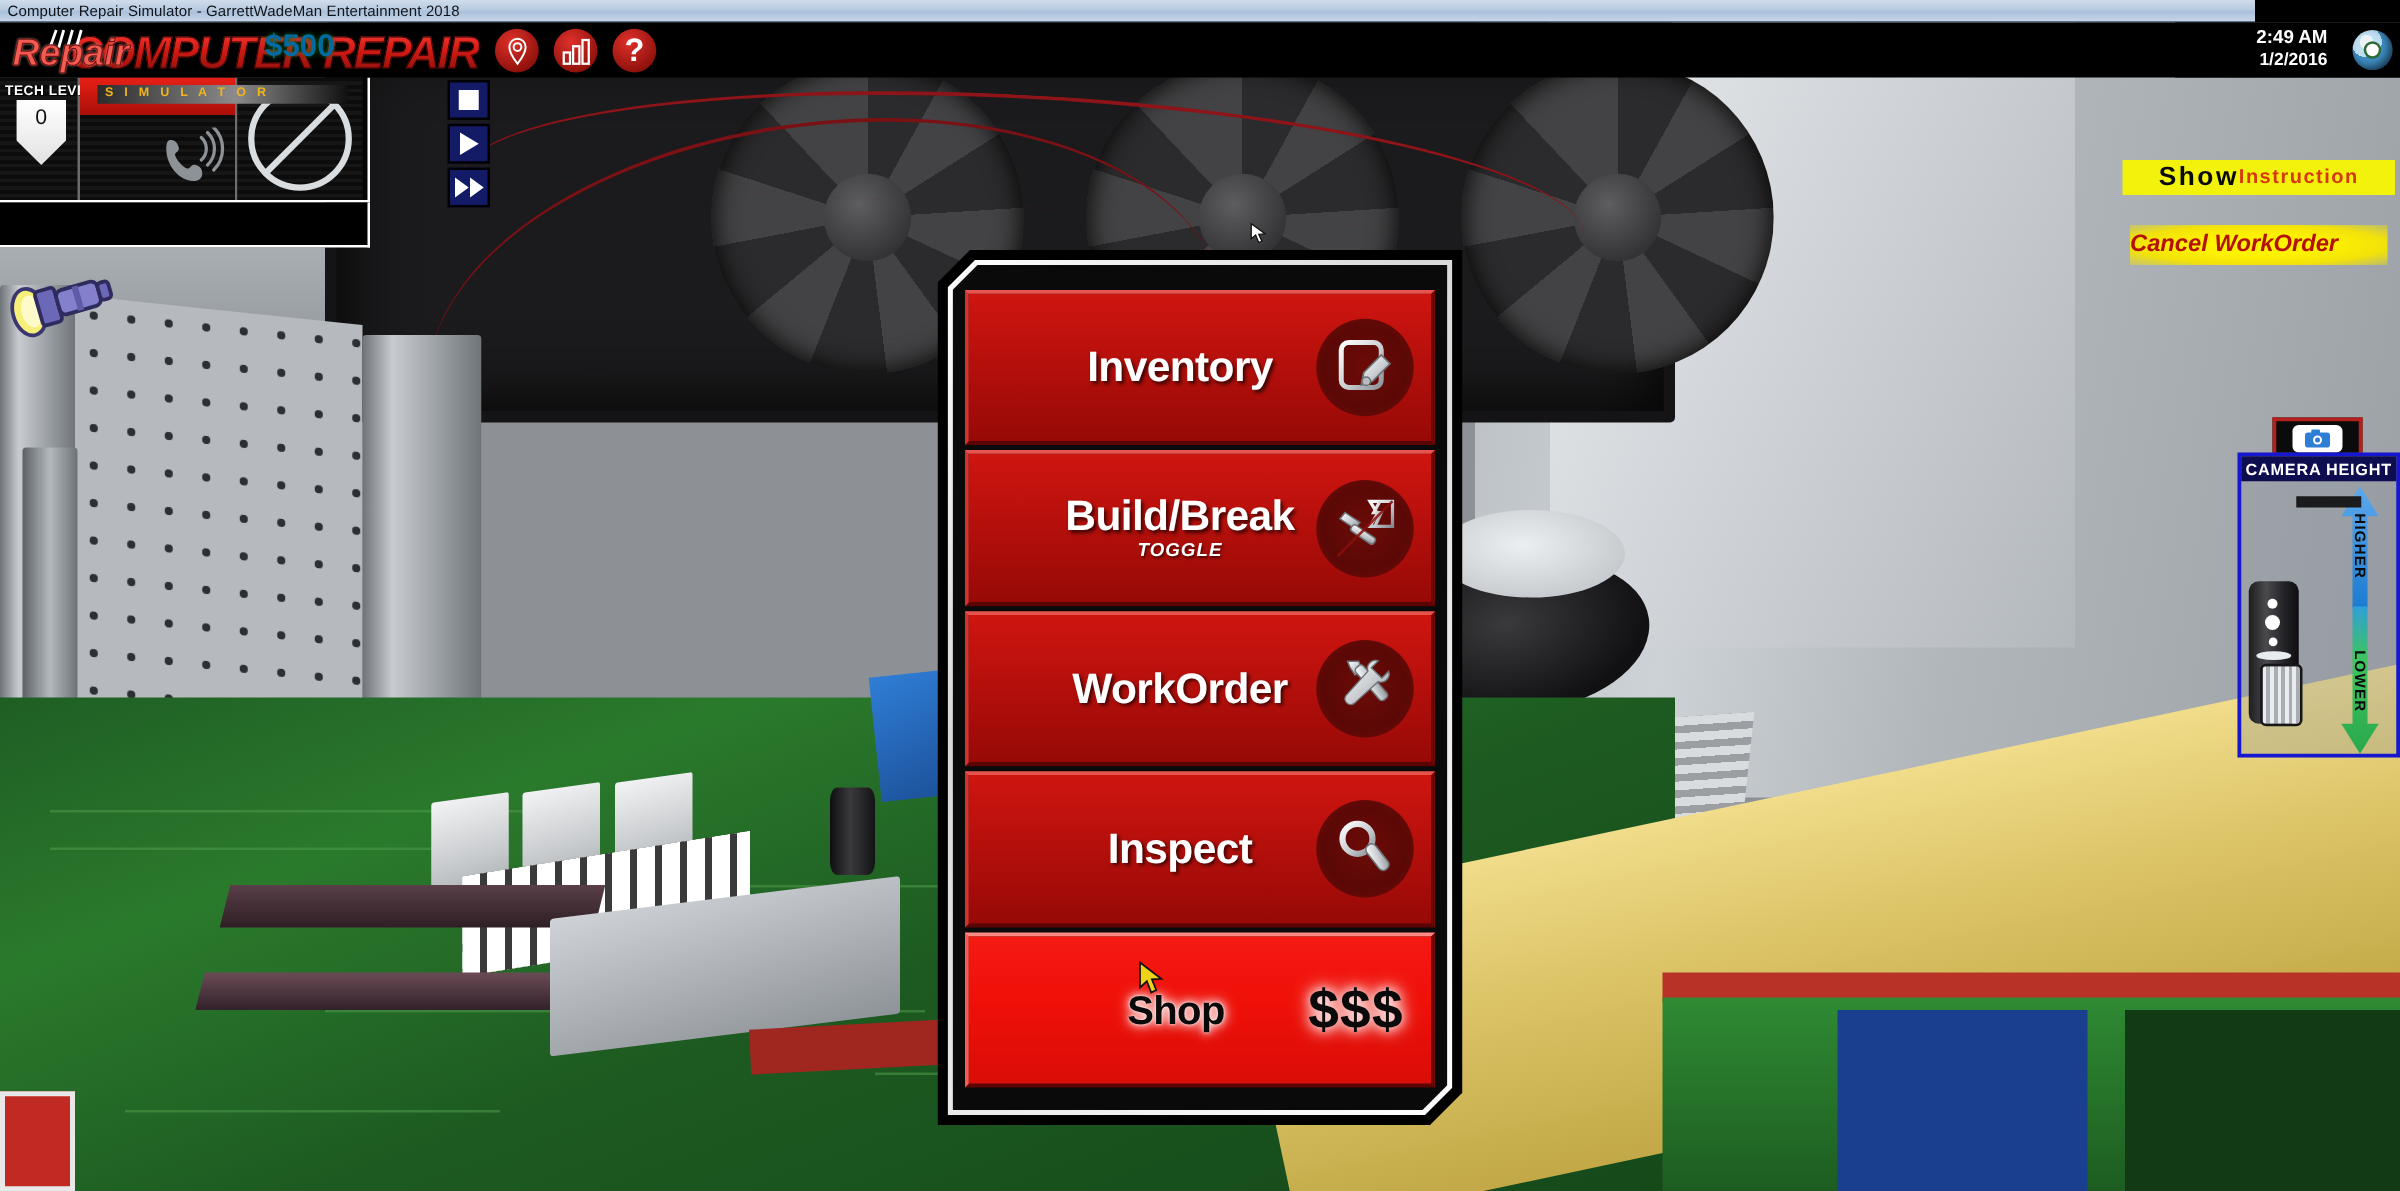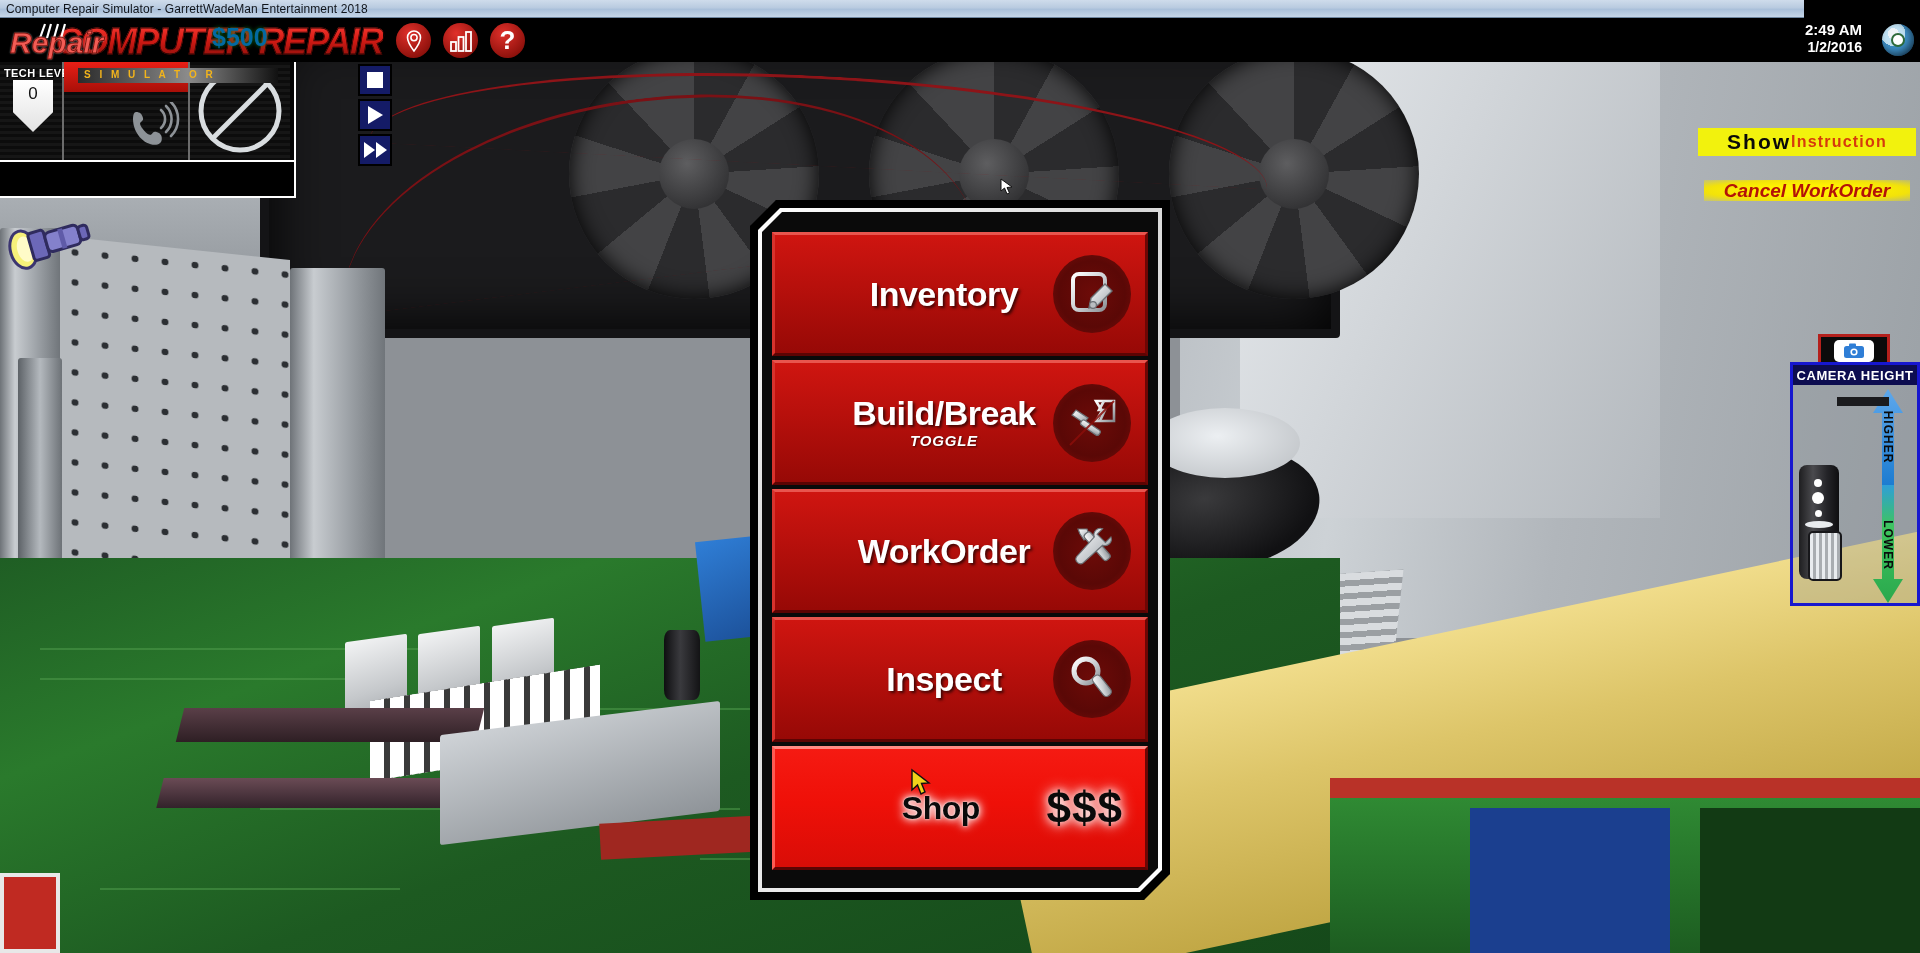--- a/index.html
+++ b/index.html
@@ -260,23 +260,23 @@
   
   #showinstr {
     position: absolute; left: 1698px; top: 128px; width: 218px; height: 28px;
     background: #f2f20d;
     display:flex; align-items:center; justify-content:center;
     z-index: 18; cursor: pointer;
   }
   #showinstr .si-a { font-size: 21px; font-weight: 900; color:#0a0a0a; letter-spacing: 2px; }
   #showinstr .si-b { font-size: 16px; font-weight: 700; color:#d63a0c; letter-spacing: 1.2px; }
   #cancelwo {
-    position:absolute; left: 1704px; top: 180px; width: 206px; height: 21px;
+    position:absolute; left: 1704px; top: 180px; width: 206px; height: 32px;
     background: radial-gradient(ellipse at 50% 50%, #fff200 35%, #f2e20a 70%, rgba(242,226,10,.35) 100%);
-    display:flex; align-items:center; justify-content:center;
+    display:flex; align-items:center; 
     z-index: 18; cursor:pointer;
   }
   #cancelwo span { font-size: 19px; font-weight: 800; font-style: italic; color:#b31208; }
 
   
   #camwidget { position: absolute; left: 1790px; top: 334px; width: 130px; height: 272px; z-index: 18; }
   .cam-ico-box {
     position:absolute; left: 28px; top: 0px; width: 72px; height: 30px;
     background: #0b0b0b; border: 3px solid #b4201c; border-bottom: none;
     display:flex; align-items:center; justify-content:center;

